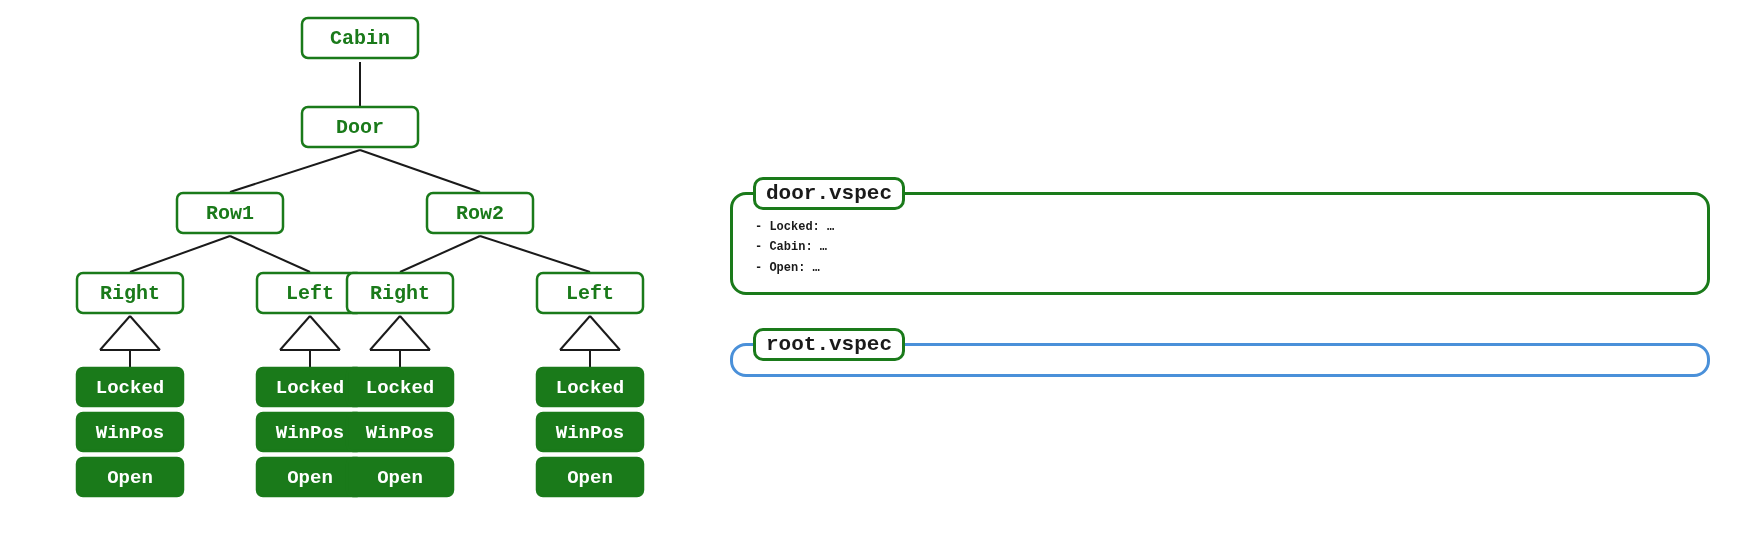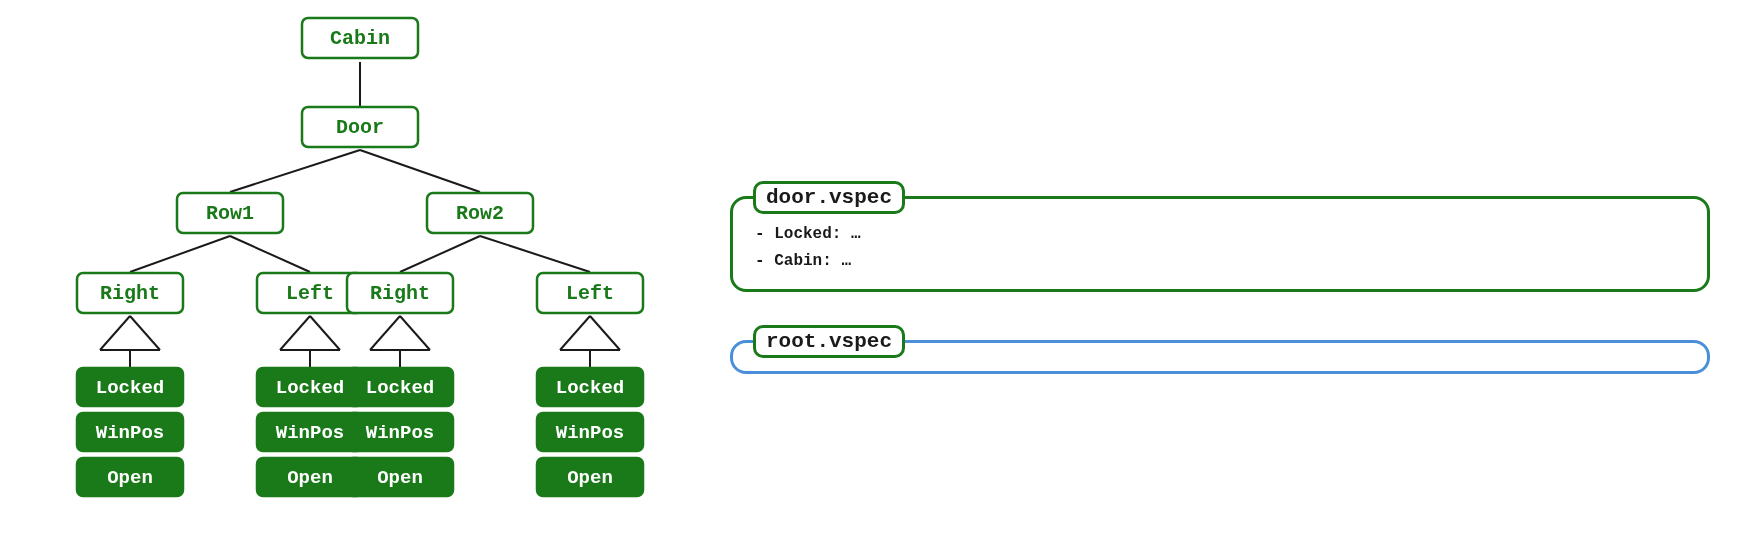--- a/index.html
+++ b/index.html
@@ -10,21 +10,21 @@
       height: 549px;
       overflow: hidden;
       display: flex;
       align-items: center;
     }
 
     .main-container {
       display: flex;
       width: 100%;
       height: 100%;
-      align-items: flex-start;
+      align-items: center;
       padding: 10px 30px;
       gap: 40px;
     }
 
     
     .tree-container {
       flex: 0 0 660px;
       height: 530px;
       position: relative;
     }
@@ -100,21 +100,21 @@
       border-radius: 10px;
       font-family: 'Courier New', Courier, monospace;
       font-size: 21px;
       font-weight: bold;
       color: #1a1a1a;
     }
 
     .panel-content {
       margin-top: 8px;
       font-family: 'Courier New', Courier, monospace;
-      font-size: 16px;
+      font-size: 12px;
       font-weight: bold;
       color: #1a1a1a;
       line-height: 1.7;
     }
 
     .panel-content .line {
       display: block;
     }
   </style>
 </head>
@@ -253,20 +253,21 @@
     </svg>
   </div>
 
   <div class="panels-container">
 
     <div class="spec-panel spec-panel-door" style="margin-top: 20px;">
       <div class="panel-title">door.vspec</div>
       <div class="panel-content">
         <span class="line">- Locked: …</span>
         <span class="line">- Cabin: …</span>
+        <span class="line">- Open: …</span>
       </div>
     </div>
 
     <div class="spec-panel spec-panel-root" style="margin-top: 28px;">
       <div class="panel-title">root.vspec</div>
     </div>
 
   </div>
 </div>
 

